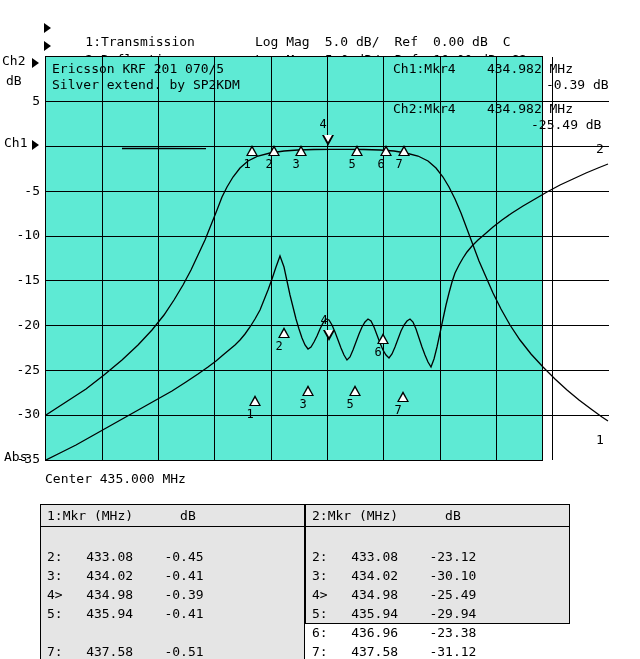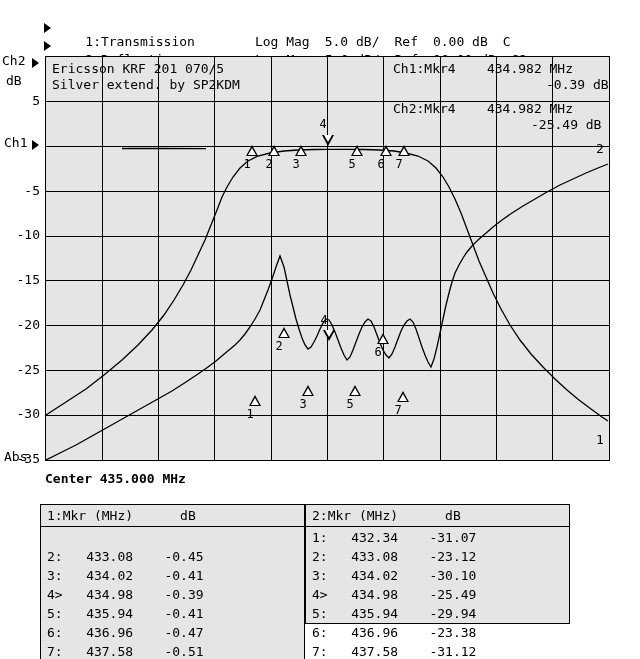--- a/index.html
+++ b/index.html
@@ -52,24 +52,24 @@
     border-top: 5px solid transparent;
     border-bottom: 5px solid transparent;
     vertical-align: middle;
     opacity: 1;
   }
 
   
   #plot-frame {
     position: absolute;
     left: 45px; top: 41px;
-    width: 565px; height: 405px;
+    width: 498px; height: 405px;
     border: 1px solid #000;
     box-sizing: border-box;
-    background: #e5e5e5;
+    background: #5eead4;
   }
   #grid-svg { position: absolute; left: 0; top: 0; }
 
   
   .ytick {
     position: absolute;
     font-size: 13px;
     text-align: right;
     width: 40px;
     left: 0px;
@@ -283,37 +283,35 @@
   <div class="ytick" style="top:391px;">-30</div>
   <div class="ytick" style="top:436px;">-35</div>
 
   <div class="ch-label" style="left:4px; top:120px;">Ch1</div>
   <span class="chan-marker" style="left:32px; top:123px;">
     <span class="tri-right"></span>
   </span>
 
   <div class="ch-label" style="left:4px; top:434px;">Abs</div>
 
-  <div class="axis-text" style="left:45px; top:456px;font-weight:bold;">Center 435.000 MHz</div>
+  <div class="axis-text" style="left:45px; top:456px;">Center 435.000 MHz</div>
 
   <div id="mk-table-1" class="mk-table">
     <div class="mk-head">1:Mkr (MHz)      dB</div>
     <div class="hr" style="top:21px;"></div>
     <div class="mk-line" style="top:44px;">2:   433.08    -0.45</div>
     <div class="mk-line" style="top:63px;">3:   434.02    -0.41</div>
     <div class="mk-line" style="top:82px;">4&gt;   434.98    -0.39</div>
     <div class="mk-line" style="top:101px;">5:   435.94    -0.41</div>
-    <div class="mk-line" style="top:120px;">6:   436.96    -0.47</div>
     <div class="mk-line" style="top:139px;">7:   437.58    -0.51</div>
   </div>
 
   <div id="mk-table-2" class="mk-table">
     <div class="mk-head">2:Mkr (MHz)      dB</div>
     <div class="hr" style="top:21px;"></div>
-    <div class="mk-line" style="top:25px;">1:   432.34    -31.07</div>
     <div class="mk-line" style="top:44px;">2:   433.08    -23.12</div>
     <div class="mk-line" style="top:63px;">3:   434.02    -30.10</div>
     <div class="mk-line" style="top:82px;">4&gt;   434.98    -25.49</div>
     <div class="mk-line" style="top:101px;">5:   435.94    -29.94</div>
     <div class="mk-line" style="top:120px;">6:   436.96    -23.38</div>
     <div class="mk-line" style="top:139px;">7:   437.58    -31.12</div>
   </div>
 
 </div>
 

